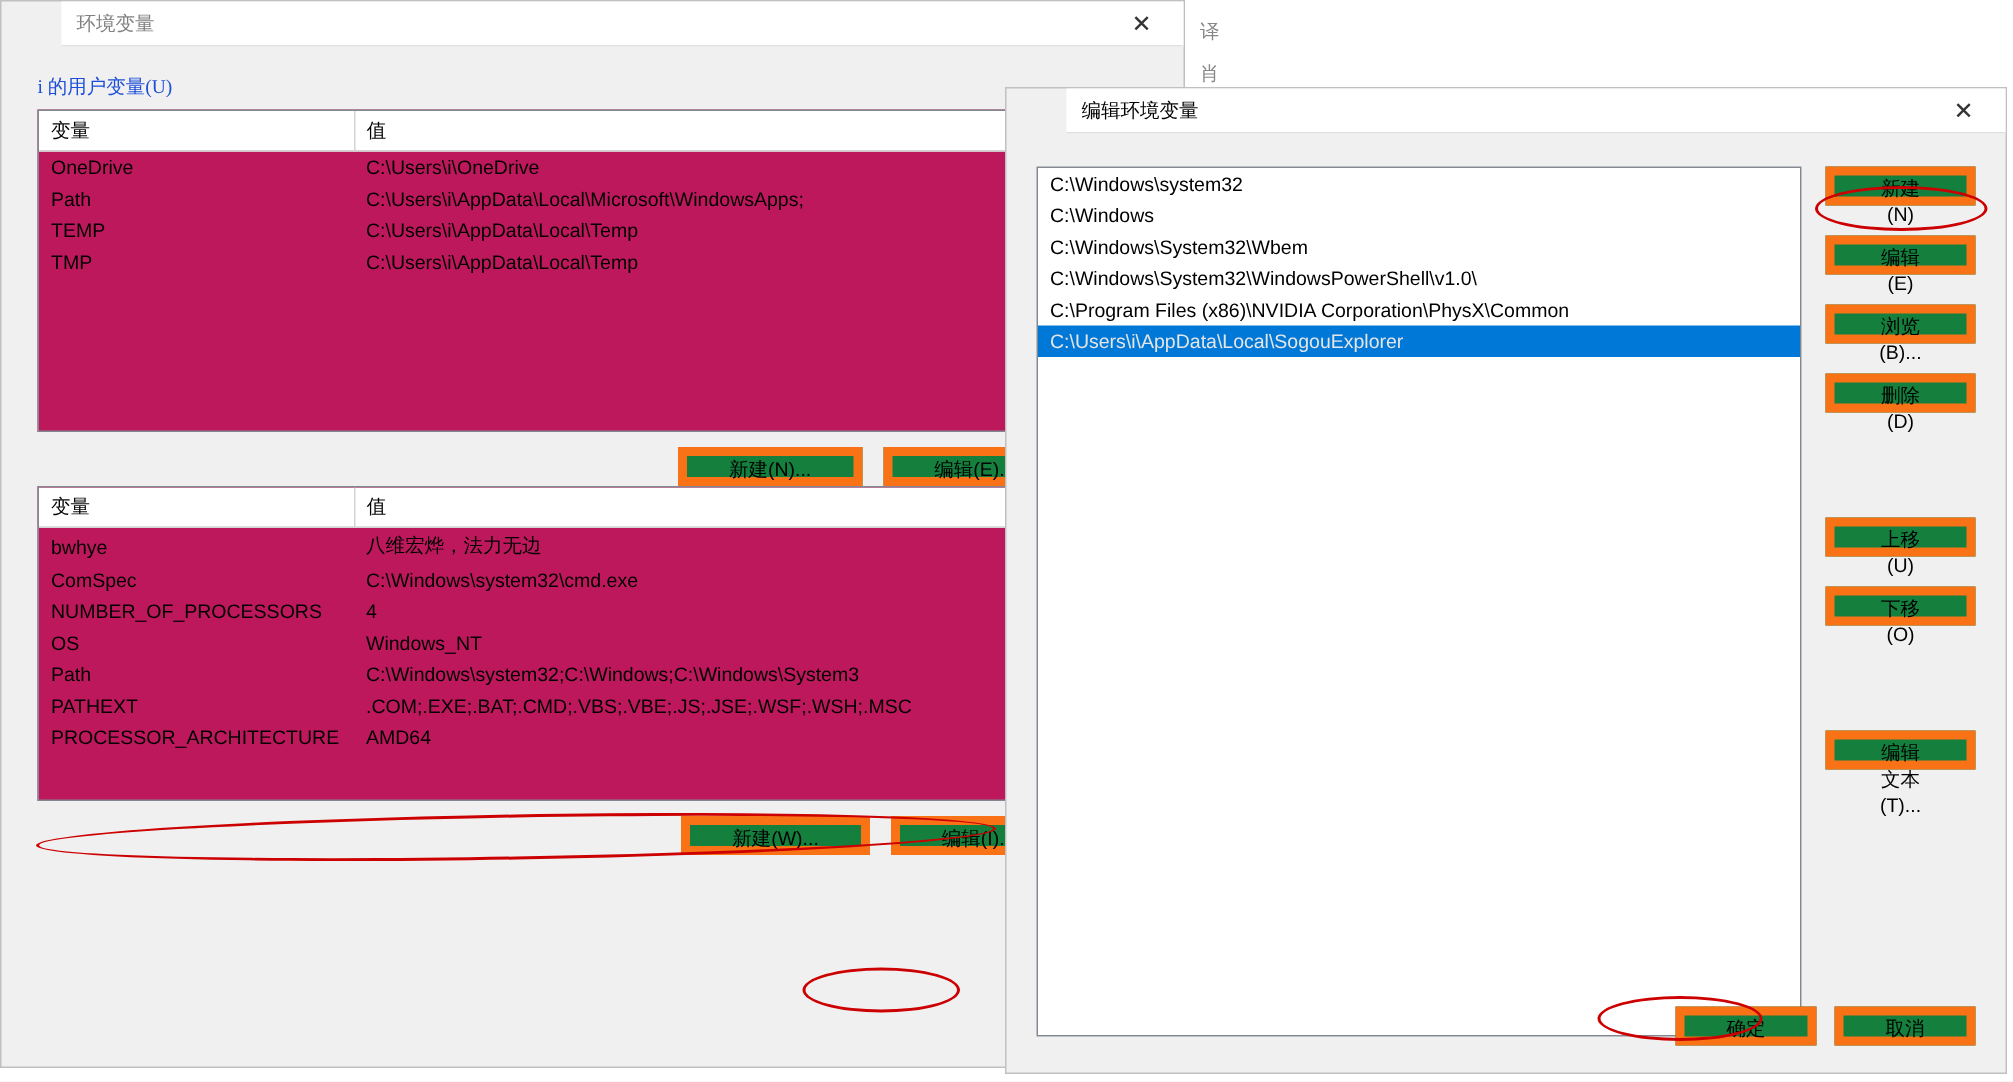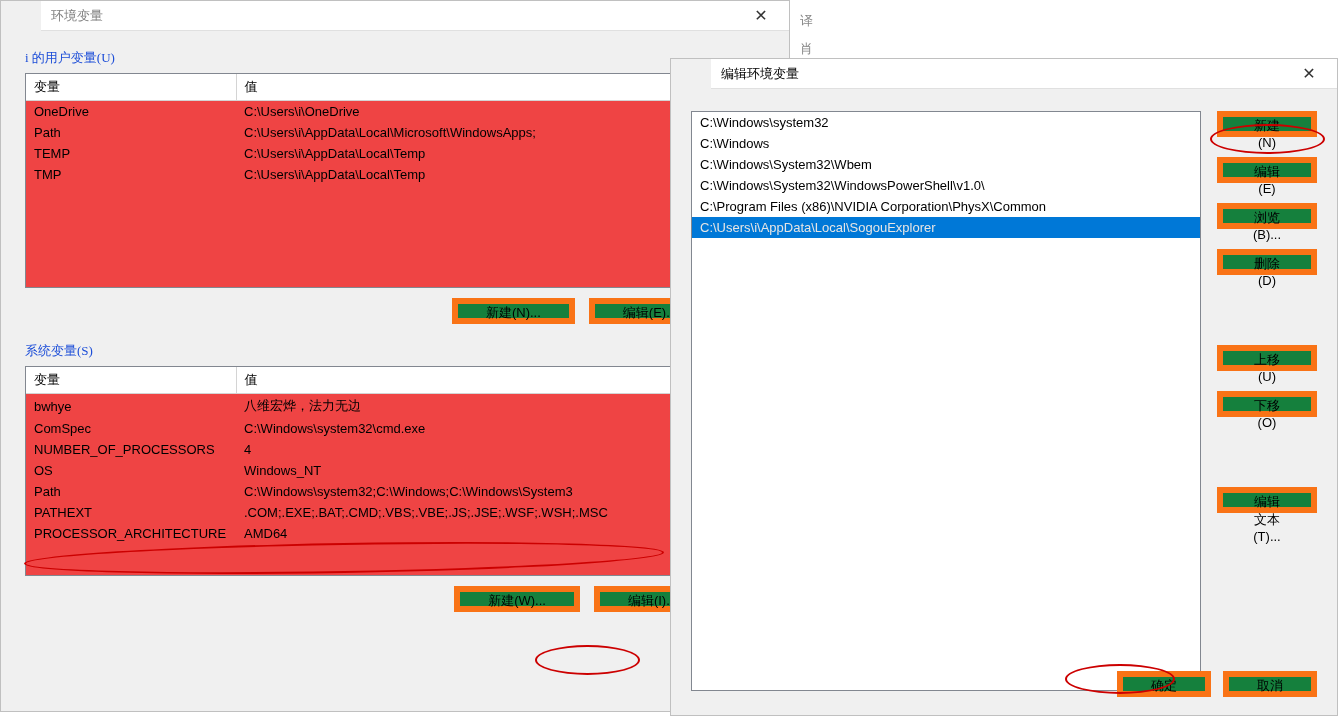--- a/index.html
+++ b/index.html
@@ -40,21 +40,21 @@
   cursor: pointer;
 }
 .section-label {
   margin: 18px 0 6px 24px;
   color: #1d4ed8;
   font-family: Liberation Serif, serif;
 }
 .table-box {
   margin: 0 24px;
   border: 1px solid #828790;
-  background: #ef4444;
+  background: #be185d;
   overflow: hidden;
 }
 .tbl { width: 100%; border-collapse: collapse; table-layout: fixed; }
 .tbl th {
   text-align: left;
   font-weight: normal;
   padding: 4px 8px;
   border-bottom: 1px solid #d4d4d4;
   border-right: 1px solid #d4d4d4;
   background: #fff;
@@ -182,21 +182,20 @@
           </tr>
         </tbody>
     </table>
   </div>
   <div class="btn-row">
     <button class="win-btn">新建(N)...</button>
     <button class="win-btn">编辑(E)...</button>
     <button class="half-btn"></button>
   </div>
 
-  <div class="section-label">系统变量(S)</div>
   <div class="table-box" style="height:210px;">
     <table class="tbl">
       <colgroup>
           <col class="col-var">
           <col>
         </colgroup>
       <thead>
           <tr>
         <th>变量</th>
         <th>值</th>

